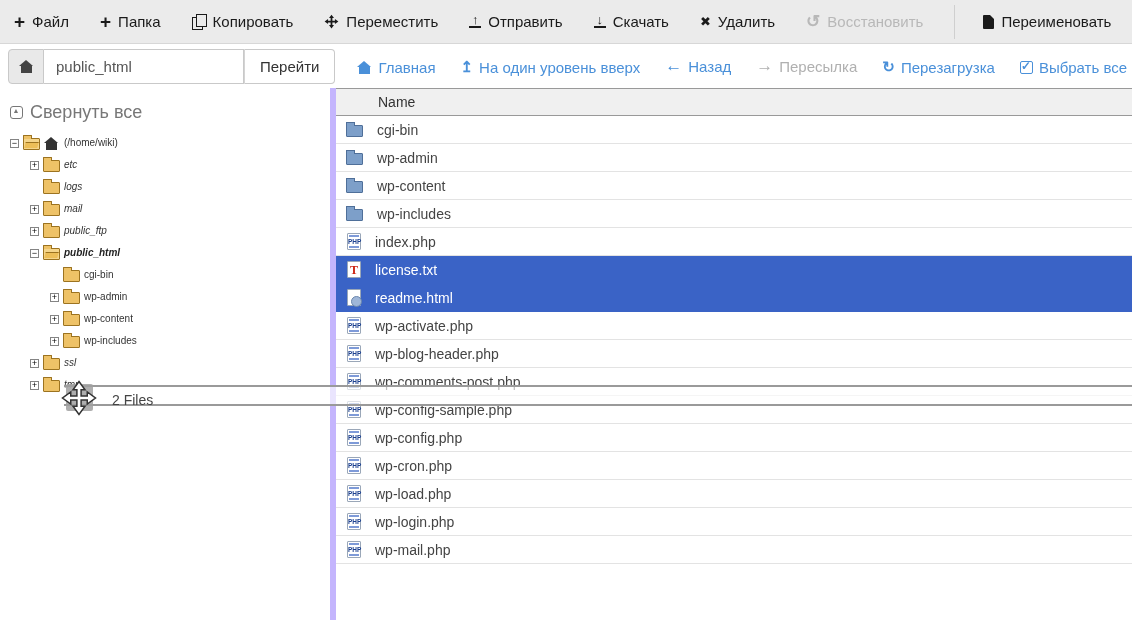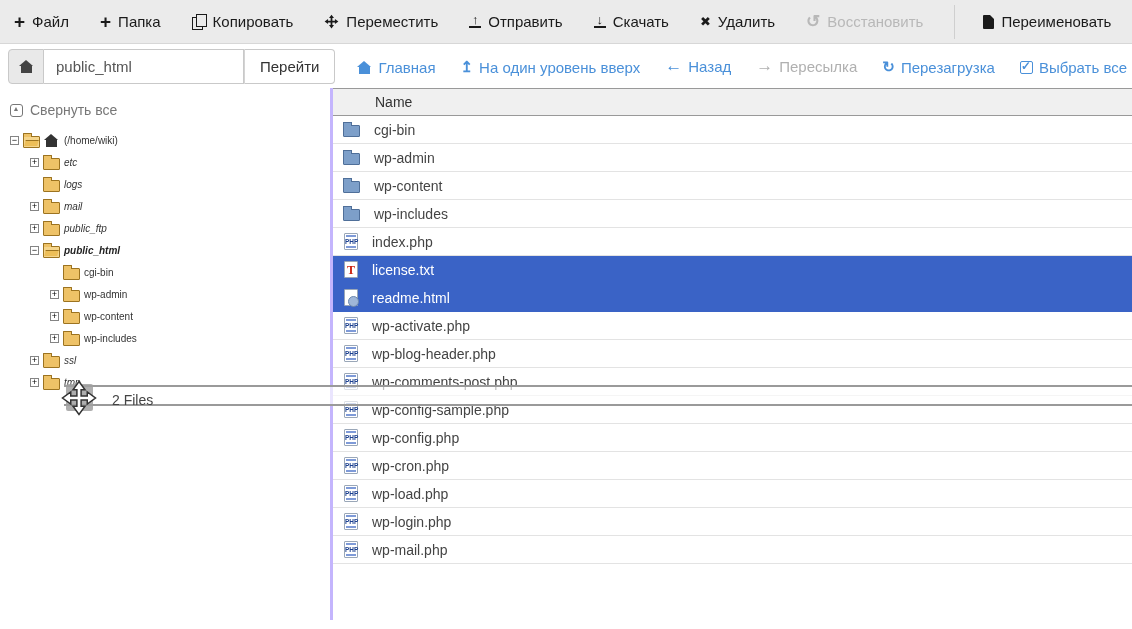--- a/index.html
+++ b/index.html
@@ -61,21 +61,21 @@
   .i-refresh::before { content:"↻"; font-weight:bold; font-size:15px; }
   .i-checkbox { width:13px; height:13px; border:1.5px solid #4a90d9; border-radius:2px;
     position:relative; background:#fff; }
   .i-checkbox.checked::before { content:"✓"; position:absolute; top:-3px; left:0;
     font-size:12px; font-weight:bold; color:#4a90d9; }
 
   
   .content { display:flex; height:532px; position:relative; }
   .sidebar { width:330px; flex:none; position:relative; }
   .collapse-link { display:inline-flex; align-items:center; gap:7px; color:#777;
-    font-size:14px; margin:14px 0 0 10px; cursor:pointer; }
+    font-size:18px; margin:14px 0 0 10px; cursor:pointer; }
   .i-collapse { width:13px; height:13px; border:1.5px solid #777; border-radius:3px;
     position:relative; }
   .i-collapse::before { content:"▲"; position:absolute; top:0px; left:1.5px; font-size:7px;
     color:#777; }
   .tree { margin-top:9px; }
   .tree-row { display:flex; align-items:center; height:22px; font-size:10px; color:#333;
     cursor:pointer; }
   .tree-row.bold .tlabel { font-weight:bold; color:#222; }
   .ind0 { padding-left:10px; } .ind1 { padding-left:30px;font-style:italic; } .ind2 { padding-left:50px; }
   .exp { width:9px; height:9px; border:1px solid #848484; background:#fff; position:relative;
@@ -89,21 +89,21 @@
     border-radius:1px; position:relative; margin-right:4px; margin-top:2px; flex:none; }
   .tfold::before { content:""; position:absolute; top:-4px; left:-1px; width:7px; height:3px;
     background:#eec267; border:1px solid #9c7320; border-bottom:none; border-radius:1px 1px 0 0; }
   .tfold.open { background:#f5d58b; }
   .tfold.open::after { content:""; position:absolute; left:1px; right:1px; bottom:1px; top:3px;
     background:#edbE58; border-top:1px solid #9c7320; transform:skewX(-14deg); }
   .i-home.dark { color:#333; margin-right:5px; }
   .tlabel { line-height:22px; }
 
   
-  .filepanel { flex:1; border-left:3px solid #c4b5fd; display:flex; flex-direction:column; }
+  .filepanel { flex:1; border-left:6px solid #c4b5fd; display:flex; flex-direction:column; }
   .thead { height:28px; background:#f0f0f0; border-top:1px solid #999; border-bottom:1px solid #999;
     display:flex; align-items:center; padding-left:42px; font-size:14px; color:#333; flex:none; }
   .trow { height:28px; display:flex; align-items:center; border-bottom:1px solid #e3e3e3;
     font-size:14px; color:#444; cursor:pointer; flex:none; background:#fff; }
   .trow.selected { background:#3a63c6; color:#fff; border-bottom-color:#3a63c6; }
   .fname { line-height:28px; }
 
   .ficon { width:17px; height:17px; margin:0 14px 0 10px; position:relative; flex:none; }
   .ficon.folder { height:12px; margin-top:3px; background:#7d9fc9; border:1px solid #4f6f99;
     border-radius:1px; }

